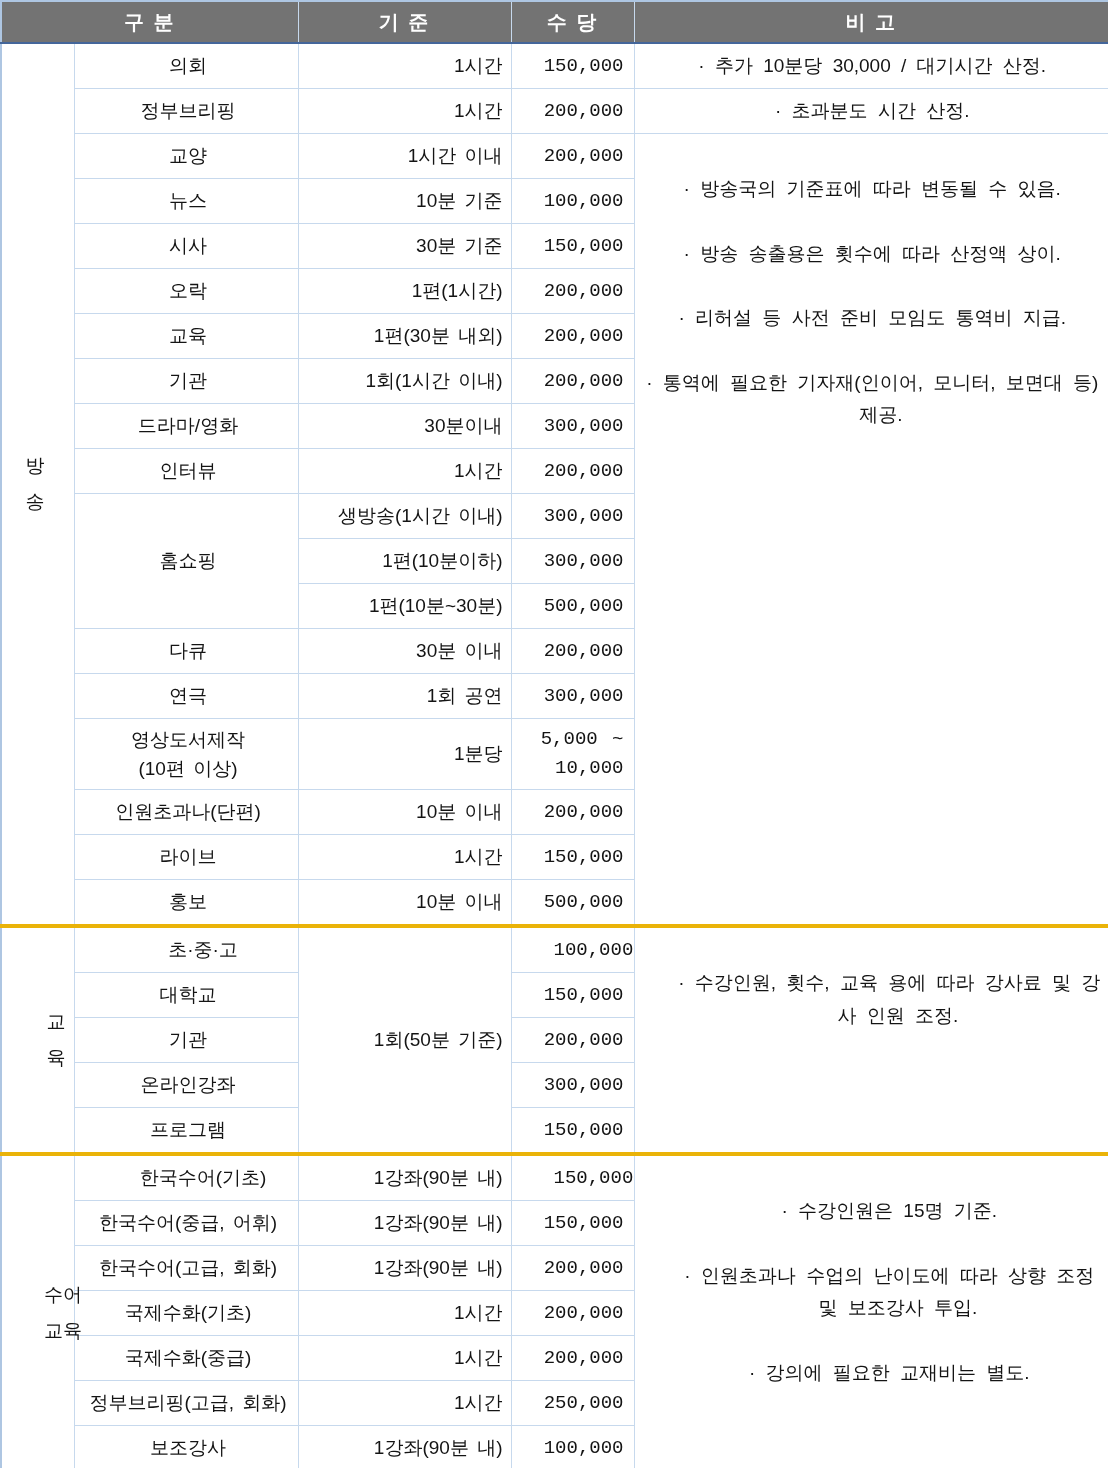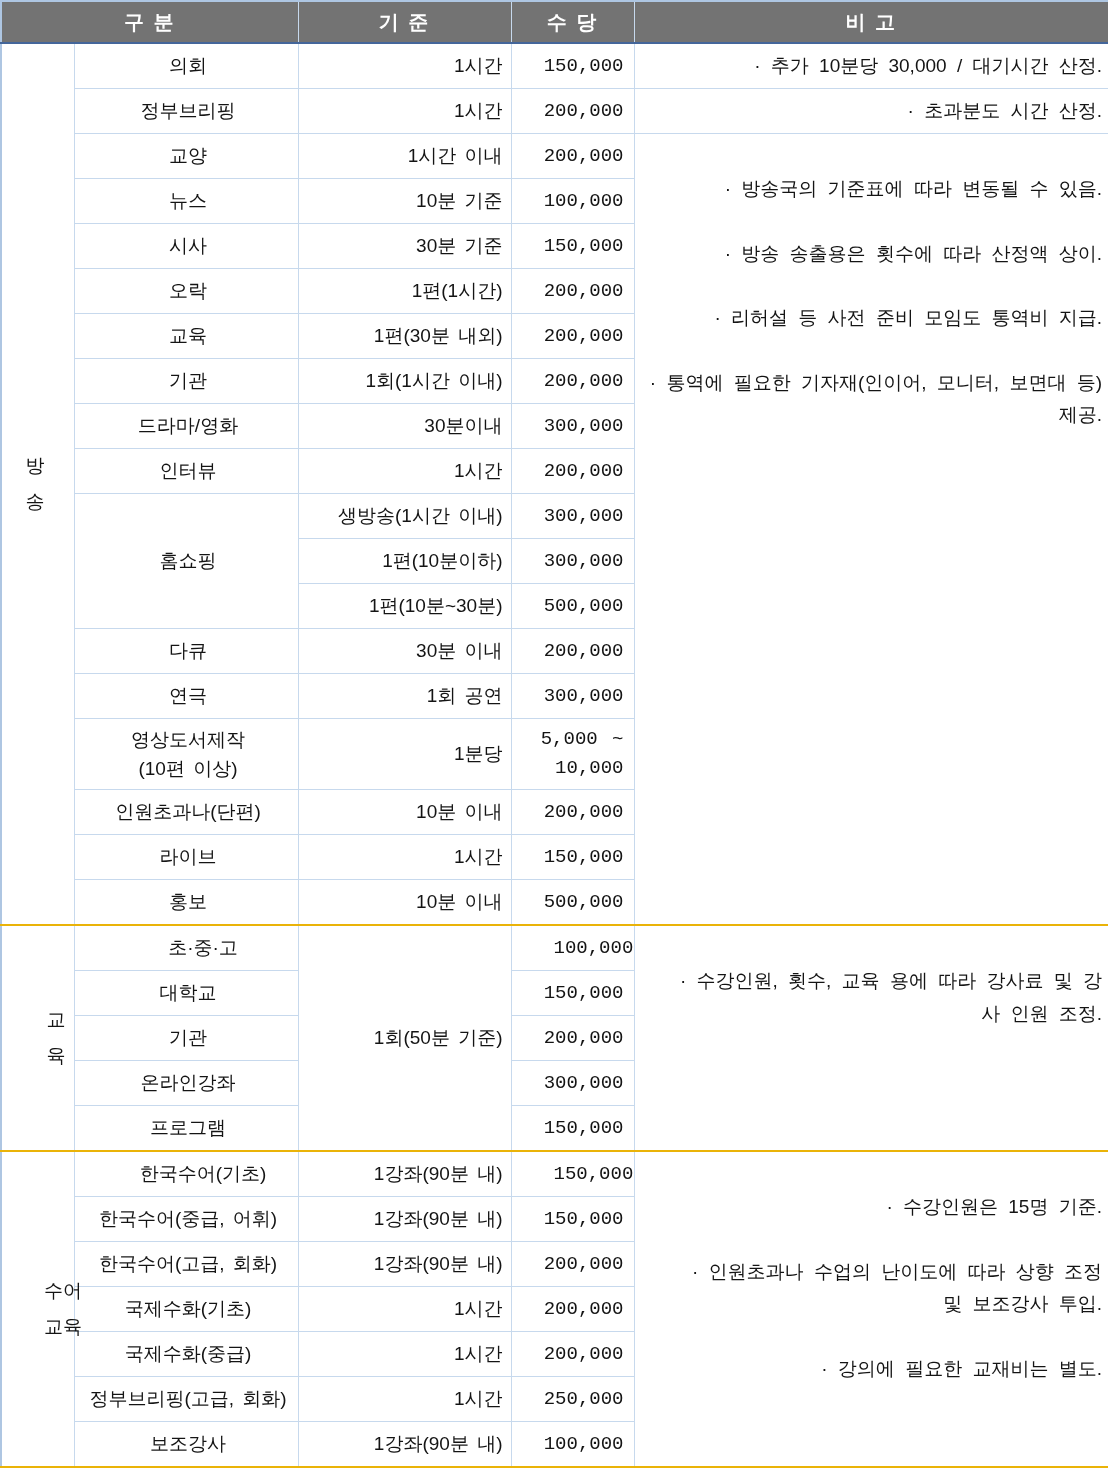--- a/index.html
+++ b/index.html
@@ -8,28 +8,28 @@
   table.fee{border-collapse:collapse;table-layout:fixed;width:1108px;border:2px solid #aec6e2;}
   col.c-group{width:73px;}
   col.c-item{width:224px;}
   col.c-std{width:213px;}
   col.c-amt{width:123px;}
   col.c-rem{width:475px;}
   th{background:#737373;color:#ffffff;font-weight:bold;font-size:20px;height:38px;
      letter-spacing:2px;text-align:center;border:1px solid #c7d9ed;border-bottom:2px solid #44669a;}
   td{border:1px solid #c7d9ed;font-size:19px;height:44px;vertical-align:middle;
      white-space:pre-line;line-height:1.4;padding:0 8px;word-spacing:3px;}
-  tr.gtop td{border-top:2px solid #eab308;padding-left:42px;}
+  tr.gtop td{border-top:4px solid #eab308;padding-left:42px;}
   td.glabel{text-align:center;padding:0;line-height:1.9;}
   td.glabel span{display:inline-block;word-break:break-all;width:1.3em;text-align:left;}
   td.glabel.wide span{width:2.6em;}
   td.item{text-align:center;padding-left:12px;}
   td.std{text-align:right;padding-left:9px;}
   td.amt{text-align:right;padding-right:10px;font-family:Liberation Mono, monospace;}
-  td.remark{text-align:right;padding-left:8px;padding-right:6px;word-spacing:5px;margin-left:20px;}
+  td.remark{text-align:center;padding-left:8px;padding-right:6px;word-spacing:5px;margin-left:20px;}
   td.remark div{padding-left:0.9em;text-indent:-0.9em;}
   td.rtop{vertical-align:top;padding-top:7px;line-height:1.7;}
   tr.tall td{height:70px;line-height:1.55;}
   td.footer-cell{height:46px;text-align:left;padding-left:10px;word-spacing:5px;}
 </style>
 </head>
 <body>
 
 <div class="page">
 <table class="fee">

